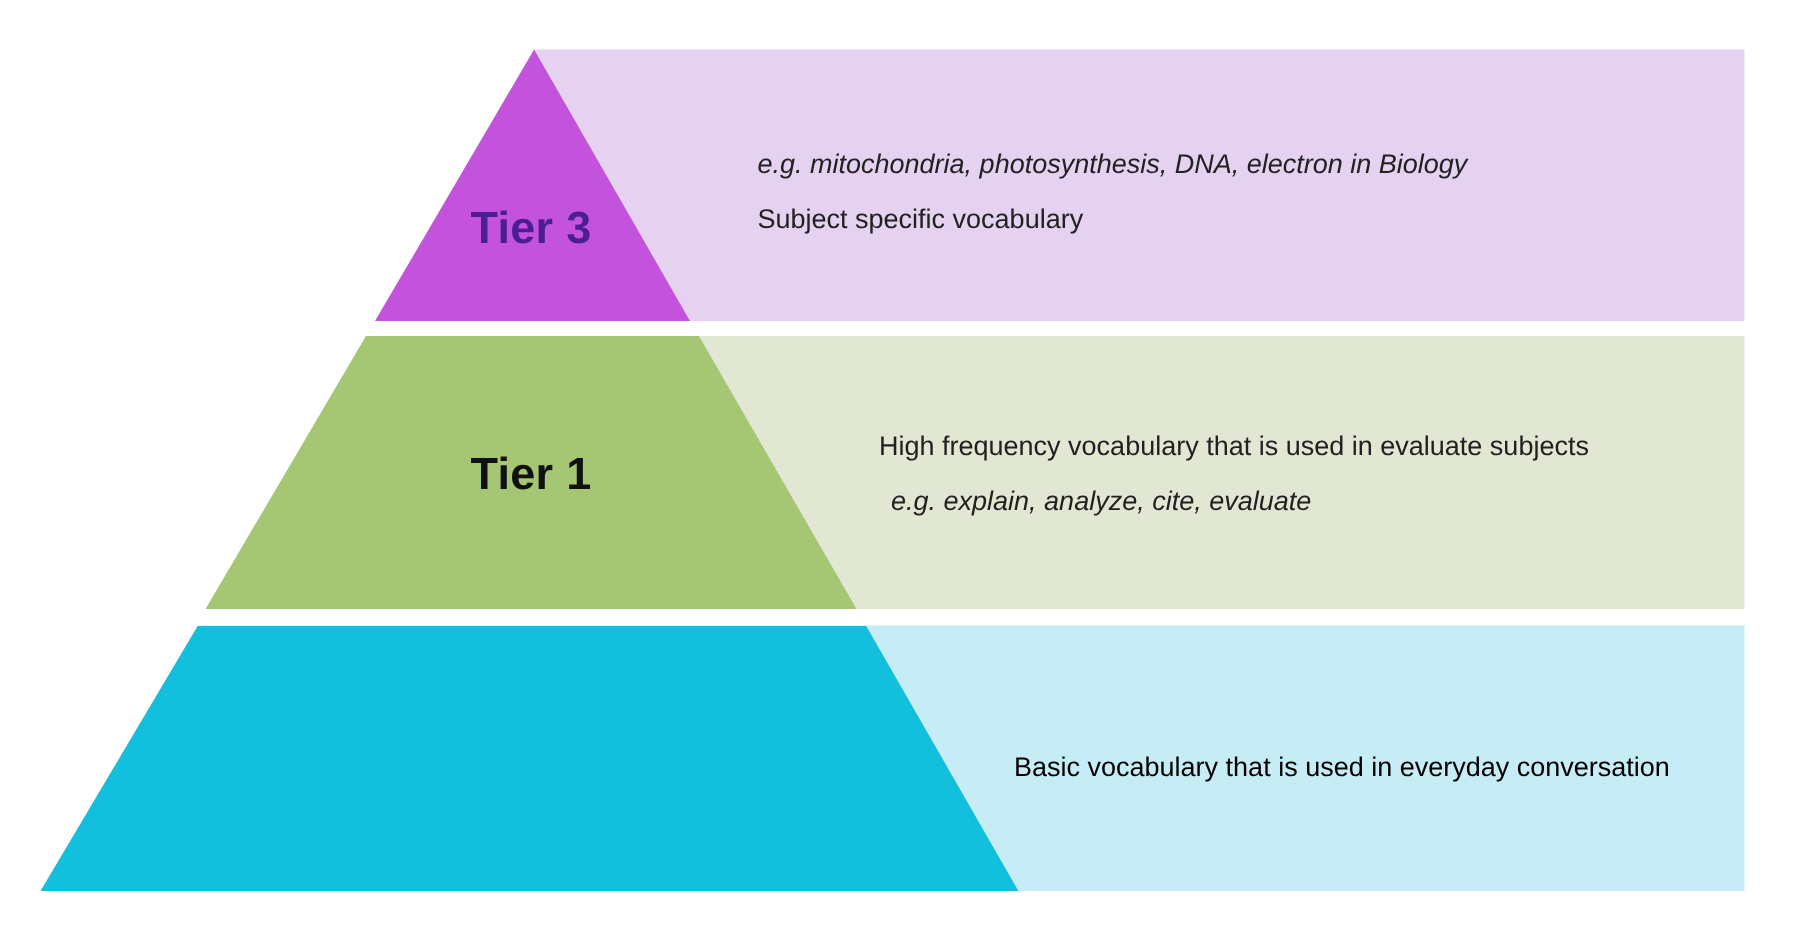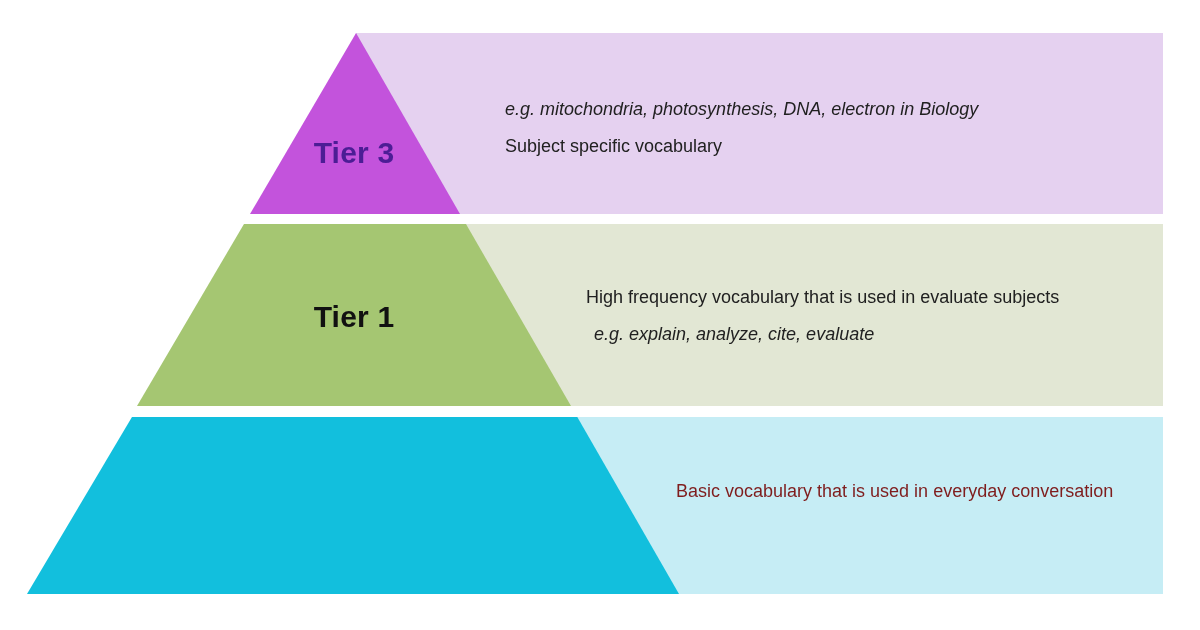--- a/index.html
+++ b/index.html
@@ -62,17 +62,17 @@
   <div class="band band-t2" style="background: rgb(226, 231, 212);"></div>
   <div class="shape shape-t2" style="background: rgb(165, 198, 114);"></div>
   <div class="tier-label label-t2" style="color: rgb(17, 17, 17);">Tier 1</div>
   <div class="desc desc-t2" style="color: rgb(33, 33, 33);">
     <div class="line">High frequency vocabulary that is used in evaluate subjects</div>
     <div class="line example indent">e.g. explain, analyze, cite, evaluate</div>
   </div>
 
   <div class="band band-t1" style="background: rgb(198, 237, 245);"></div>
   <div class="shape shape-t1" style="background: rgb(18, 191, 221);"></div>
-  <div class="desc desc-t1" style="color: #7f1d1d;">
+  <div class="desc desc-t1" style="color: #000000; margin-top: 20px;">
     <div class="line">Basic vocabulary that is used in everyday conversation</div>
   </div>
 
 </div>
 
 </body></html>

